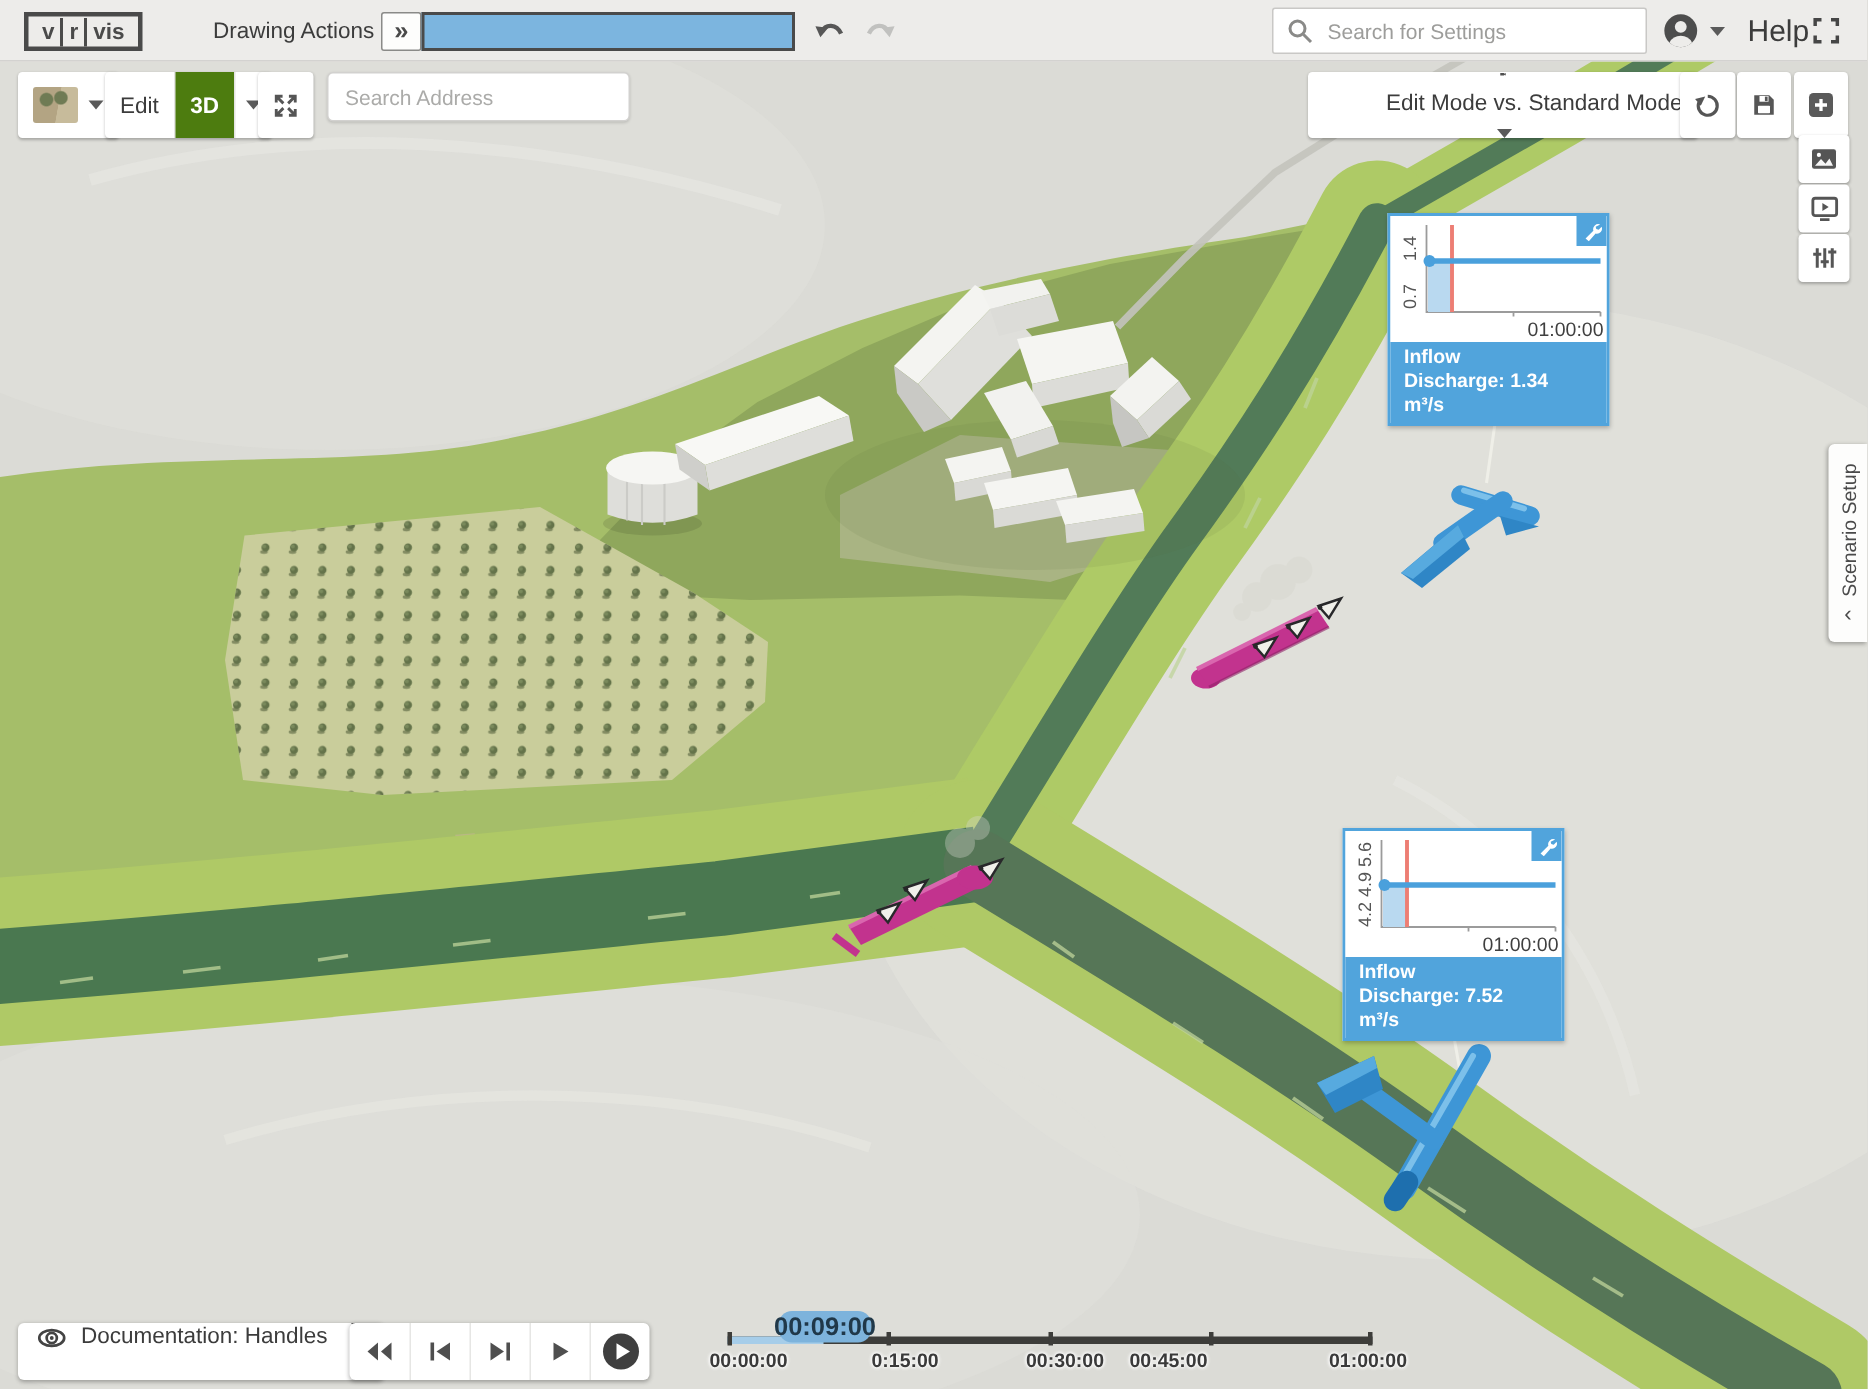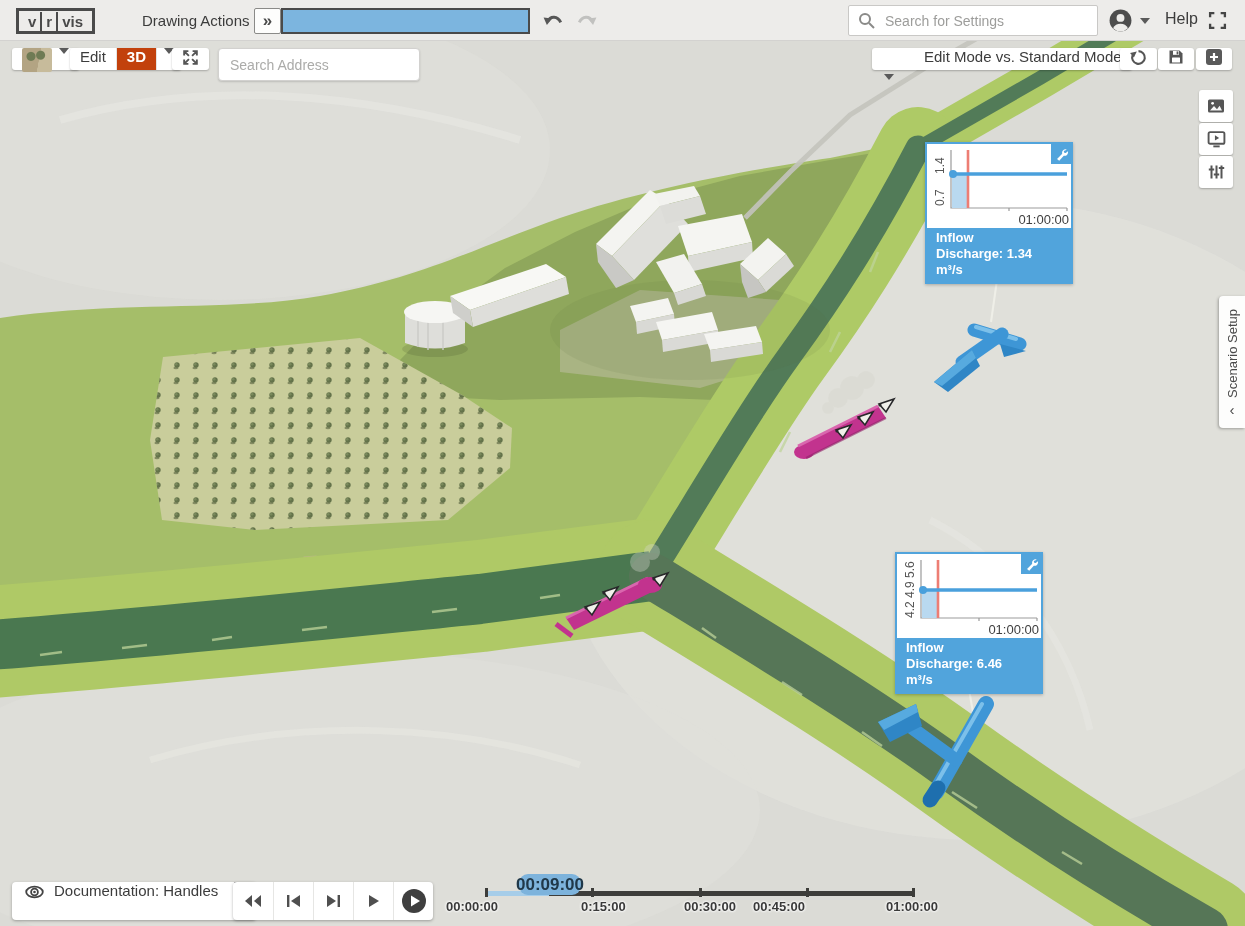--- a/index.html
+++ b/index.html
@@ -18,27 +18,27 @@
   .drawer-btn{position:absolute;left:254px;top:8px;width:27px;height:26px;border:1px solid #8A8A88;
     background:#FDFDFC;border-radius:2px;display:flex;align-items:center;justify-content:center;
     font-size:17px;font-weight:bold;color:#4A4A4A;}
   .progress{position:absolute;left:281px;top:8px;width:249px;height:26px;border:2px solid #4A4A4A;background:#7CB5DF;}
   .iconbtn{display:flex;align-items:center;justify-content:center;cursor:default;}
   .search-box{position:absolute;left:848px;top:5px;width:250px;height:31px;background:#fff;
     border:1px solid #C9C8C6;border-radius:2px;display:flex;align-items:center;padding:0 9px;justify-content:center;}
   .search-box input{border:none;outline:none;flex:1;font-size:14px;color:#444;background:transparent;
     font-family:"Liberation Sans",sans-serif;}
   .search-box input::placeholder{color:#9D9D9B;}
-  .help-label{position:absolute;left:1165px;top:10px;font-size:16px;color:#3C3C3C;}
+  .help-label{position:absolute;left:1165px;top:10px;font-size:20px;color:#3C3C3C;}
   
   .mtb{position:absolute;z-index:20;background:#fff;border-radius:3px;
     box-shadow:0 1px 2px rgba(0,0,0,.25);display:flex;align-items:center;}
-  .mtb .seg{display:flex;justify-content:center;height:22px;padding:0 10px;font-size:15px;color:#3C3C3C;}
+  .mtb .seg{display:flex;align-items:center;justify-content:center;height:44px;padding:0 10px;font-size:15px;color:#3C3C3C;}
   .mtb .seg + .seg{border-left:1px solid #E4E4E2;}
-  .seg.active3d{background:#c2410c;color:#fff;font-weight:bold;border-radius:0;}
+  .seg.active3d{background:#4d7c0f;color:#fff;font-weight:bold;border-radius:0;}
   .thumb{width:30px;height:24px;border-radius:2px;background:
     radial-gradient(circle at 30% 35%, #6F7B54 0 4px, transparent 5px),
     radial-gradient(circle at 62% 30%, #6F7B54 0 4px, transparent 5px),
     linear-gradient(100deg,#B3A483 55%, #C7BB9B 56%);}
   .addr-box{position:absolute;left:218px;top:48px;width:202px;height:33px;background:#fff;
     border:1px solid #D2D1CF;border-radius:4px;display:flex;align-items:center;padding:0 9px;z-index:20;
     box-shadow:0 1px 2px rgba(0,0,0,.15);}
   .addr-box input{border:none;outline:none;flex:1;font-size:14px;color:#444;background:transparent;
     font-family:"Liberation Sans",sans-serif;}
   .addr-box input::placeholder{color:#ABABA9;}
@@ -420,21 +420,21 @@
       <path d="M82 64 v3 M140 64 v3" stroke="#9B9B9B" stroke-width="1.2"></path>
       <rect x="25" y="36" width="16" height="28" fill="#B9D9F0"></rect>
       <path d="M41 6 V64" stroke="#ED7E74" stroke-width="2.6"></path>
       <path d="M24 36 H140" stroke="#4AA0DC" stroke-width="3.6"></path>
       <circle cx="26" cy="36" r="4" fill="#4AA0DC"></circle>
       <text class="xlabel" x="142" y="80" text-anchor="end">01:00:00</text>
     </svg>
   </div>
   <div class="chart-footer">
     <div>Inflow</div>
-    <div>Discharge: 6.46 m³/s</div>
+    <div>Discharge: 7.52 m³/s</div>
   </div>
 </div>
 
 <div class="bbtn doc-btn">
   <svg width="21" height="20" viewBox="0 0 20 20">
     <ellipse cx="10" cy="10" rx="8.3" ry="5.3" fill="none" stroke="#444" stroke-width="1.8"></ellipse>
     <circle cx="10" cy="10" r="3.4" fill="none" stroke="#444" stroke-width="1.8"></circle>
     <circle cx="10" cy="10" r="1.3" fill="#444"></circle>
   </svg>
   <span class="lbl">Documentation: Handles</span>
@@ -475,21 +475,21 @@
 
 <div class="timeline">
   <div class="tl-bar">
     <div class="tl-blue"></div>
     <div class="tl-tick" style="left:0px"></div>
     <div class="tl-tick" style="left:106px"></div>
     <div class="tl-tick" style="left:214px"></div>
     <div class="tl-tick" style="left:321px"></div>
     <div class="tl-tick" style="left:427px"></div>
   </div>
-  <span class="tl-label" style="left:446px">00:00:00</span>
+  <span class="tl-label" style="left:473px">00:00:00</span>
   <span class="tl-label" style="left:581px">0:15:00</span>
   <span class="tl-label" style="left:684px">00:30:00</span>
   <span class="tl-label" style="left:753px">00:45:00</span>
   <span class="tl-label" style="left:886px">01:00:00</span>
 </div>
 <div class="tl-current">
   <span>00:09:00</span>
 </div>
 
 </body></html>

